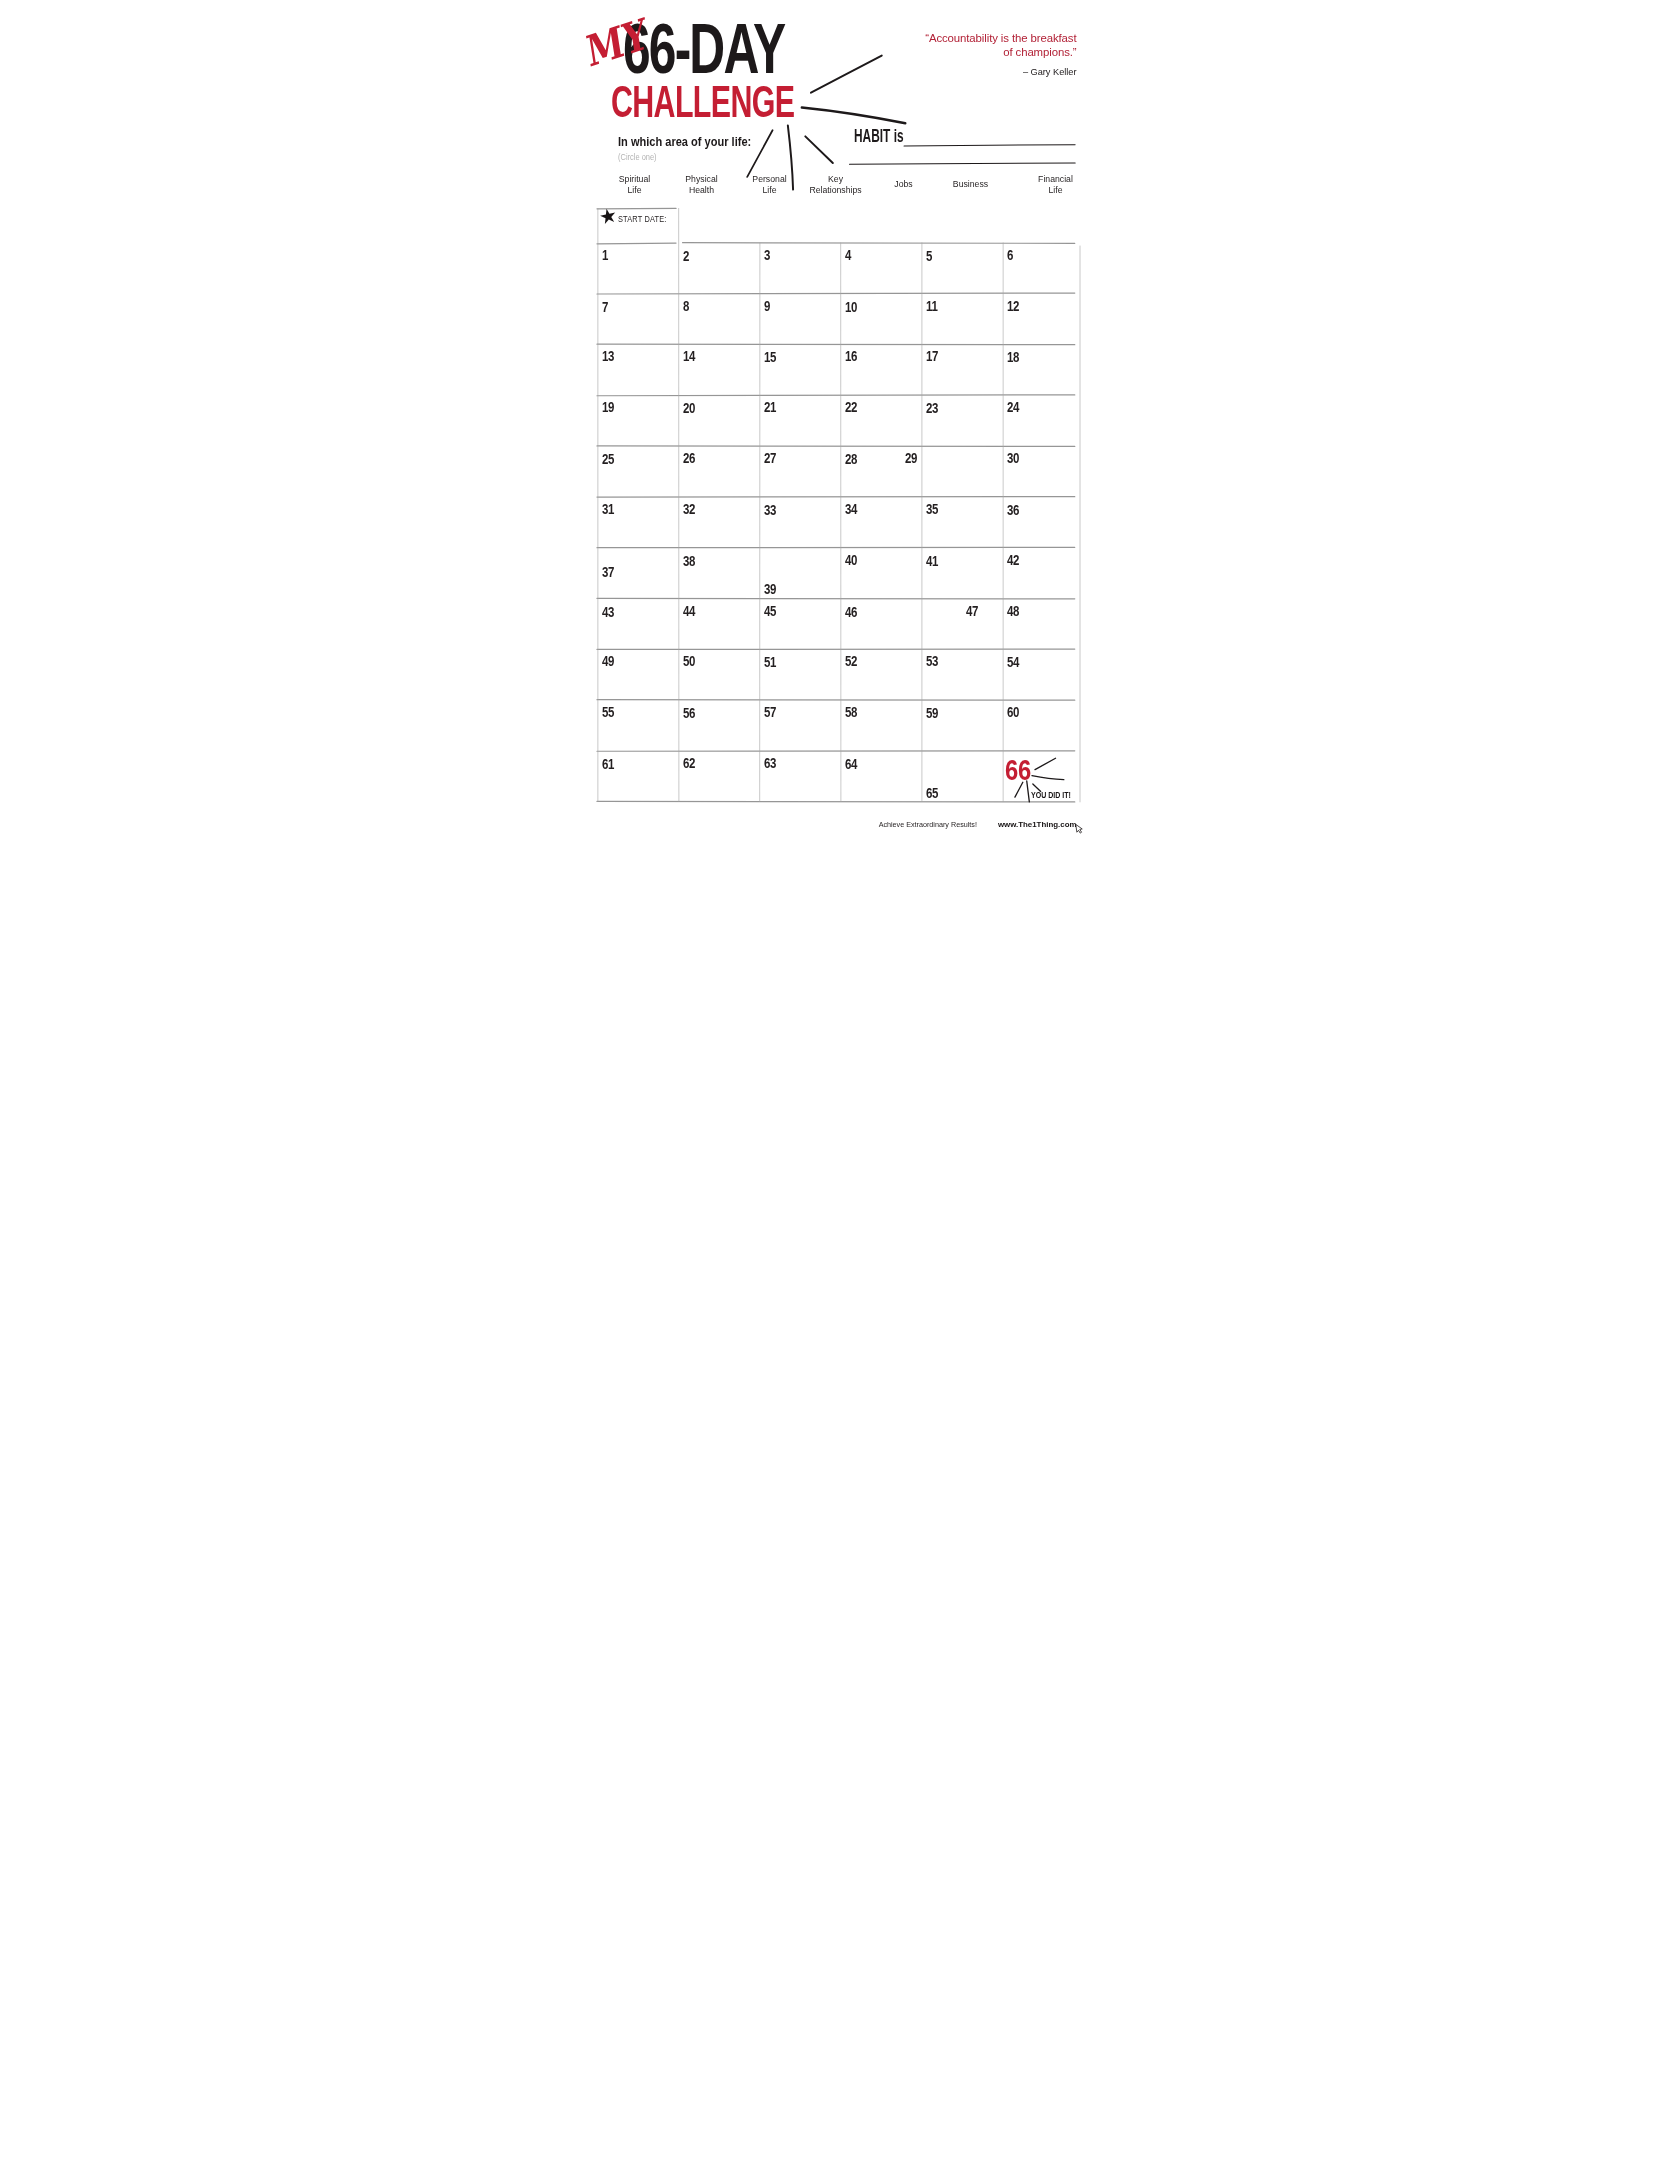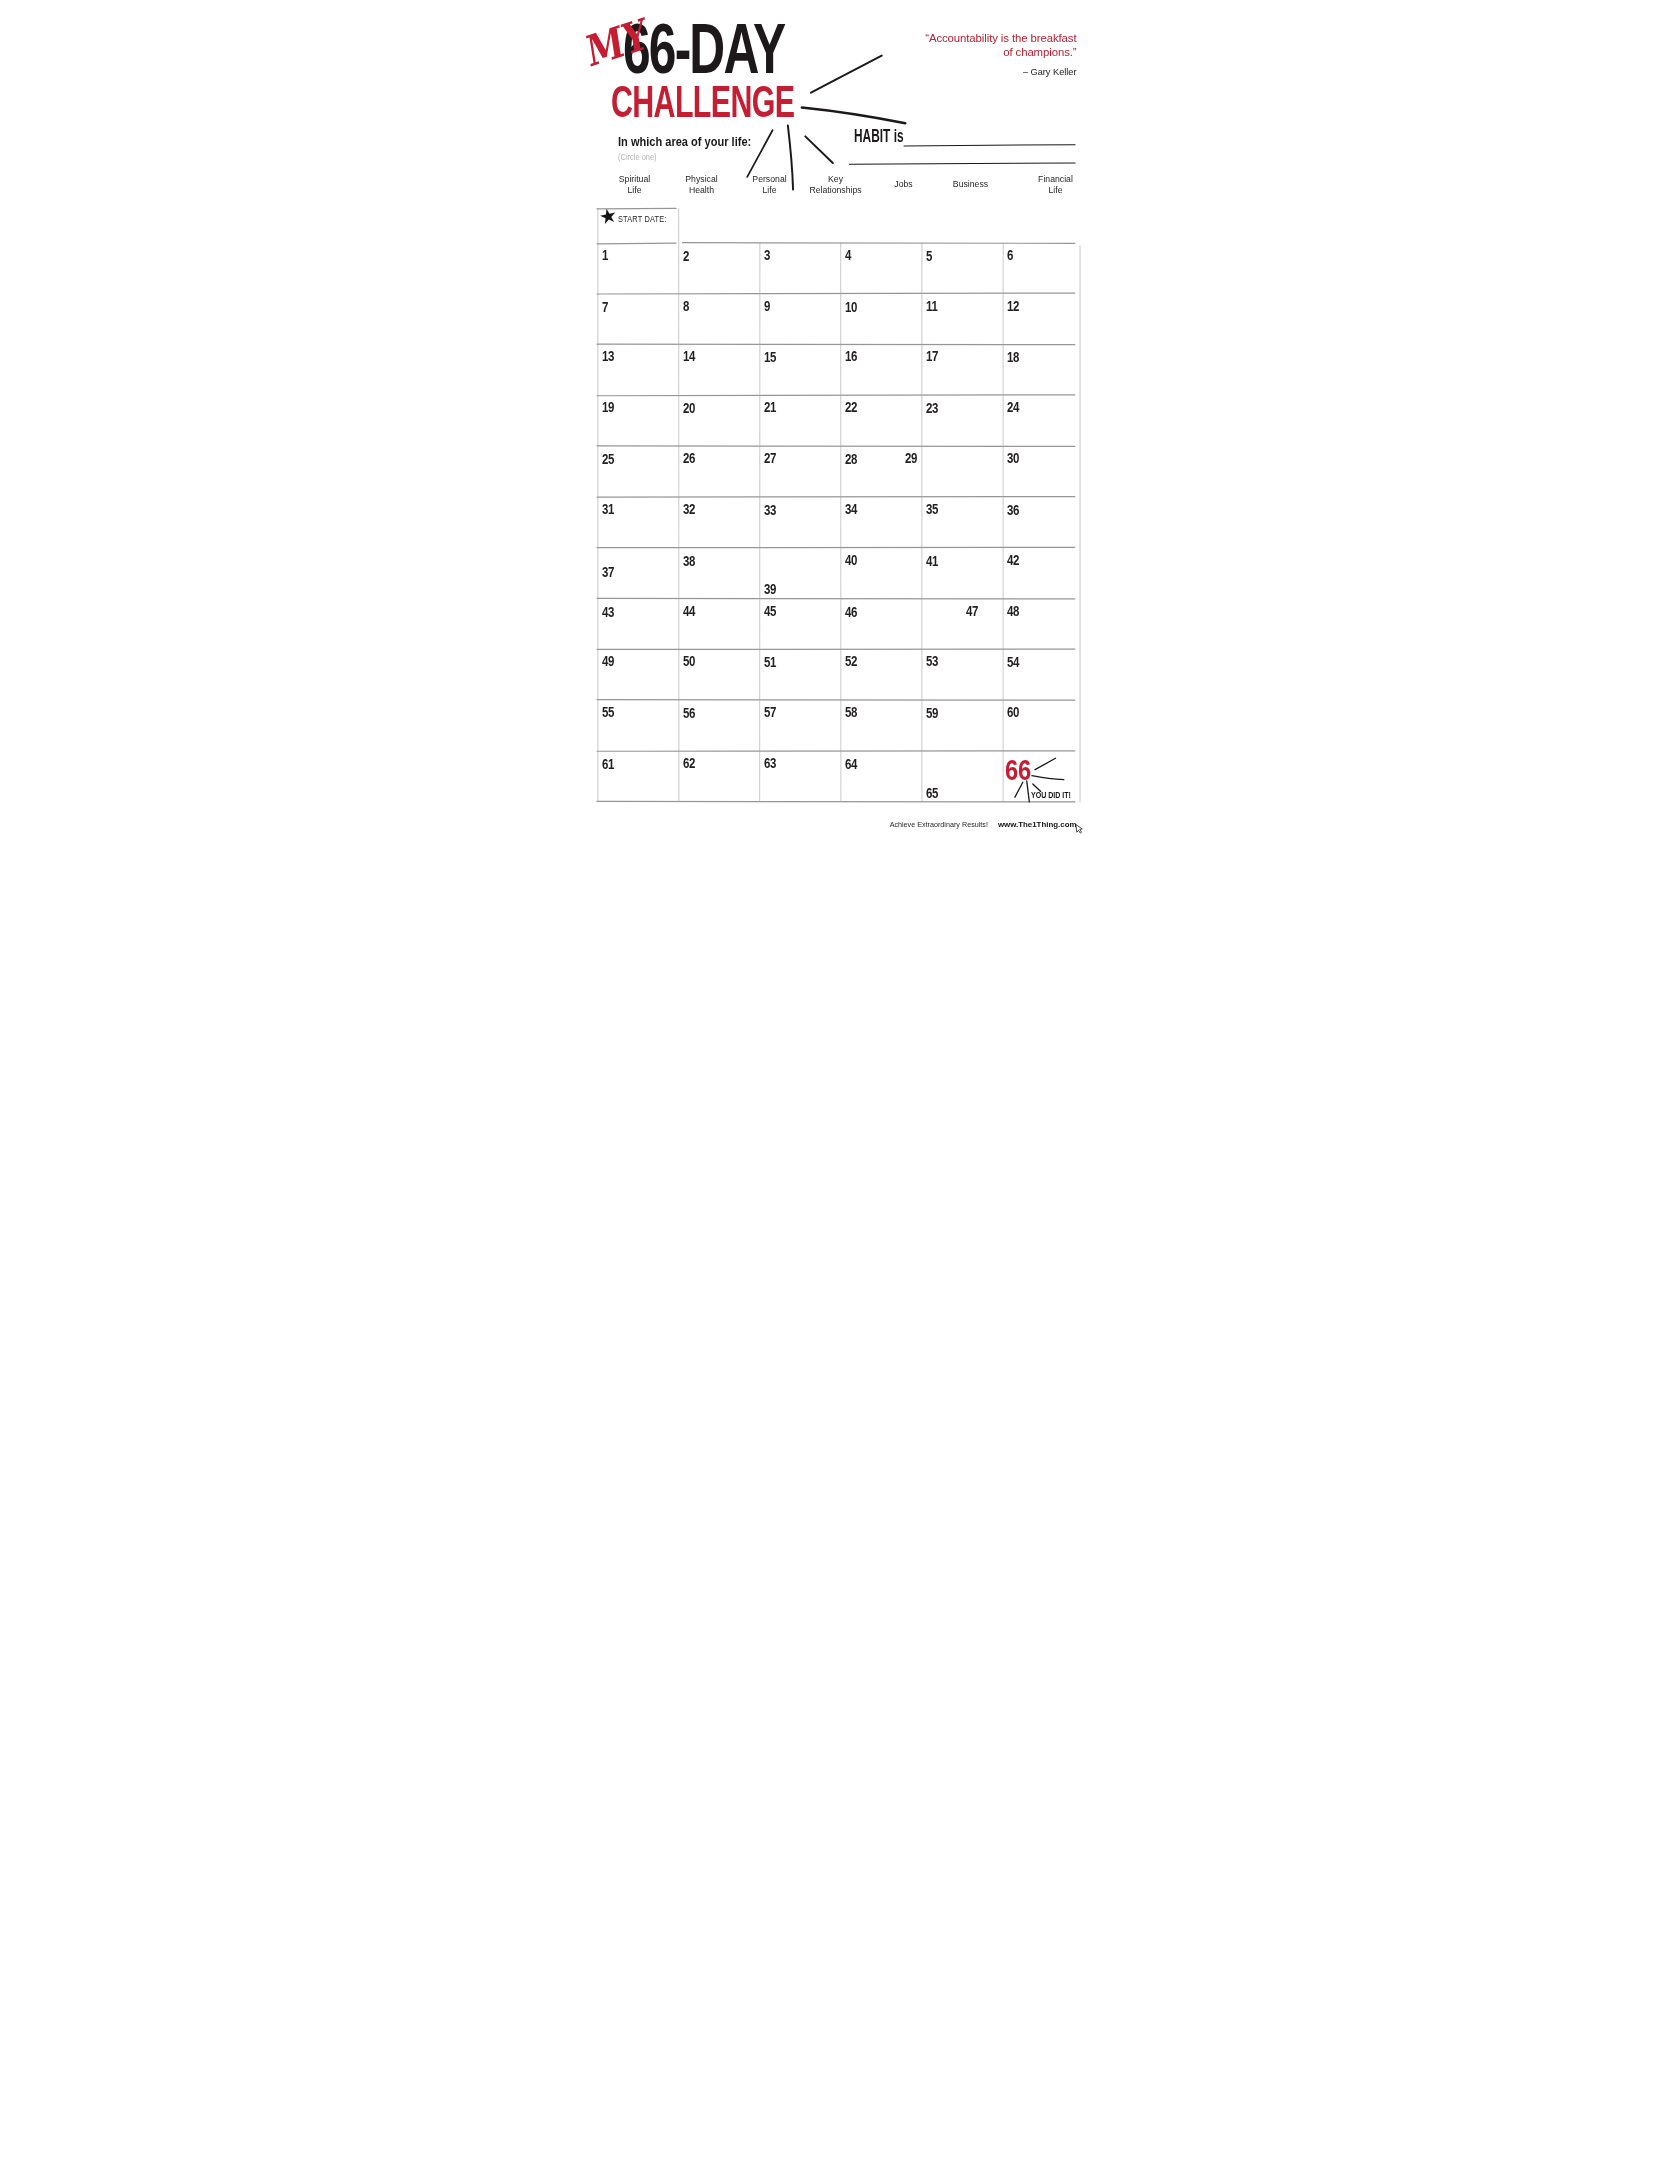--- a/index.html
+++ b/index.html
@@ -72,21 +72,21 @@
   }
   .day-cell.final .day-num{font-size:29px;color:#c41e33;margin:3.9px 0 0 1.3px;letter-spacing:-0.4px;}
   .you-did-it{
     left:472px;top:790px;font-size:8.3px;font-weight:bold;color:#171314;
     transform:scaleX(0.85);transform-origin:left top;white-space:nowrap;z-index:2;
   }
 
   
   .footer{right:41px;top:820px;white-space:nowrap;z-index:2;}
   .footer .tagline{font-size:7.2px;color:#231f20;}
-  .footer .url{font-size:7.9px;font-weight:bold;color:#171314;margin-left:8px;}
+  .footer .url{font-size:7.9px;font-weight:bold;color:#171314;margin-left:19px;}
   .cursor-icon{position:absolute;right:-7px;top:3.5px;}
 </style>
 </head>
 <body>
 
 <div class="page">
 
   <svg class="overlay" width="559" height="864" viewBox="0 0 1280 1978">
 
     <g stroke="#969696" stroke-width="2.8" stroke-linecap="round" fill="none">

